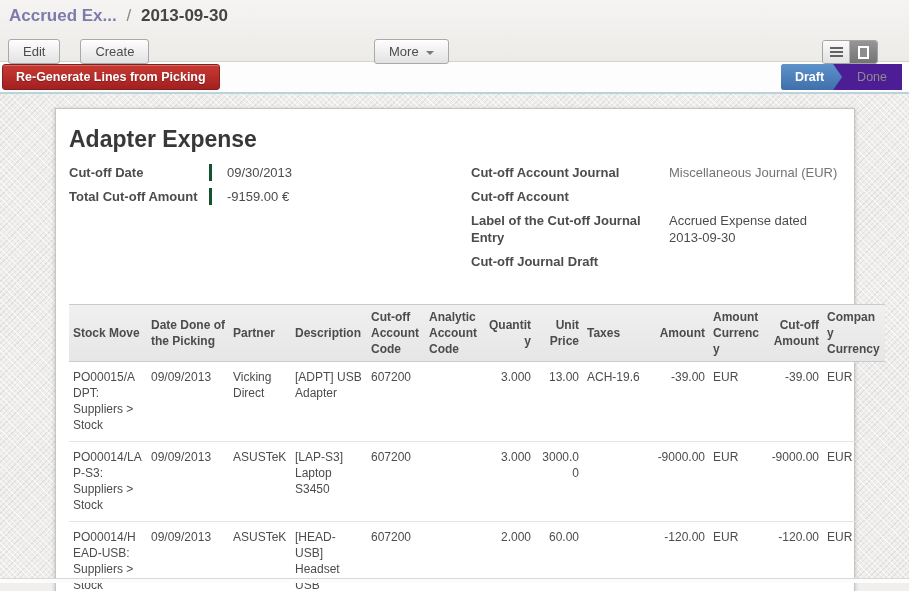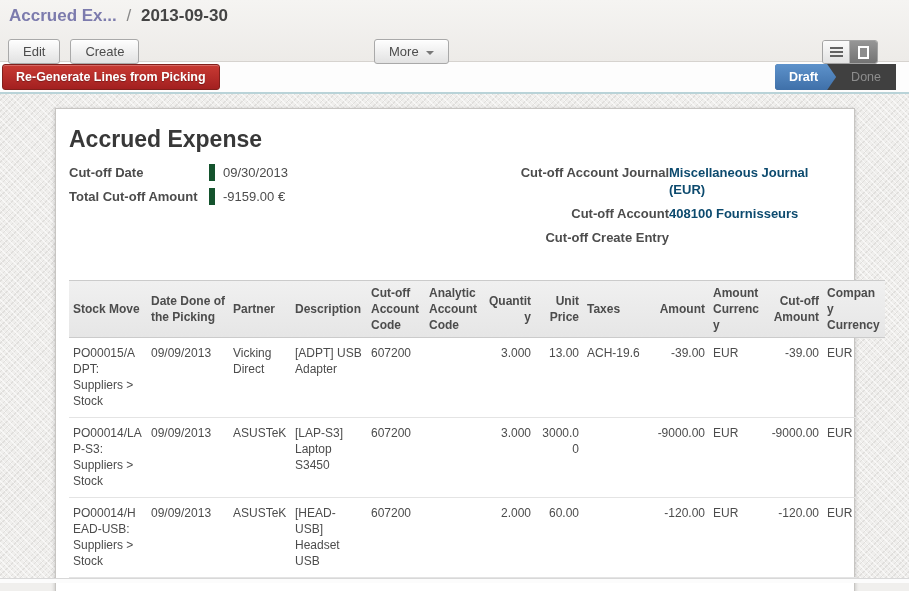--- a/index.html
+++ b/index.html
@@ -6,47 +6,47 @@
   html,body { width:909px; height:591px; overflow:hidden;
     font-family:"Liberation Sans", sans-serif; background:#f0efed; }
 
   
   .topbar { position:relative; height:62px; background:linear-gradient(#f5f4f2,#edebe8);
     border-bottom:1px solid #d6d3cf; }
   .breadcrumb { position:absolute; left:9px; top:6px; font-size:17px; font-weight:bold; }
   .bc-parent { color:#7c7bad; cursor:pointer; }
   .bc-sep { color:#888; font-weight:normal; margin:0 5px; }
   .bc-current { color:#444; }
-  .btn-row { position:absolute; left:8px; top:39px; display:flex; gap:10px; }
+  .btn-row { position:absolute; left:8px; top:39px; display:flex; gap:20px; }
   .gbtn { font-family:"Liberation Sans", sans-serif; font-size:13px; color:#4c4c4c;
     padding:4px 14px; border:1px solid #a9a9a9; border-radius:3px;
     background:linear-gradient(#fefefe,#e2e2e2); cursor:pointer;
     box-shadow:inset 0 1px 0 rgba(255,255,255,.8); }
   .more-wrap { position:absolute; left:374px; top:39px; }
   .caret { display:inline-block; width:0; height:0; border-left:4px solid transparent;
     border-right:4px solid transparent; border-top:4px solid #787878;
     margin-left:7px; vertical-align:middle; }
   .switcher { position:absolute; right:31px; top:40px; display:inline-flex;
     border:1px solid #a3a3a3; border-radius:3px; overflow:hidden; }
   .sw-btn { width:27px; height:22px; display:flex; align-items:center; justify-content:center;
     background:linear-gradient(#fbfbfb,#e2e2e2); cursor:pointer; border-right:1px solid #b5b5b5; }
   .sw-btn:last-child { border-right:none; }
   .sw-btn.active { background:linear-gradient(#969696,#737373); }
   .ic-list { width:13px; height:10px;
     background:repeating-linear-gradient(#636363 0 2px, rgba(0,0,0,0) 2px 4px); }
   .ic-form { width:11px; height:13px; border:2px solid #fff; background:#8d8d8d; }
 
   
   .formbar { height:32px; background:#fdfdfd; border-bottom:2px solid #b9d3d8;
-    display:flex; align-items:center; padding:0 13px 0 2px; }
+    display:flex; align-items:center; padding:0 7px 0 2px; }
   .red-btn { font-family:"Liberation Sans", sans-serif; font-size:12.5px; font-weight:bold;
     color:#fff; text-shadow:0 1px 1px rgba(0,0,0,.3); margin-right:4px; cursor:pointer;
     padding:5px 13px; border:1px solid #81201c; border-radius:3px;
     background:linear-gradient(#c83a33,#a32020); box-shadow:inset 0 1px 0 rgba(255,255,255,.25); }
-  .statusbar { margin-left:auto; display:flex; align-items:center; background:#404040;
+  .statusbar { margin-left:auto; display:flex; align-items:center; background:#4c1d95;
     border-radius:4px 0 0 4px; }
   .status { font-size:12.5px; color:#8d8d8d; padding:6px 15px; cursor:pointer; }
   .status.active { color:#fff; font-weight:bold; background:linear-gradient(#5d92cb,#3f70a9);
     padding:6px 18px 6px 14px; border-radius:3px 0 0 3px;
     clip-path:polygon(0 0, calc(100% - 9px) 0, 100% 50%, calc(100% - 9px) 100%, 0 100%); }
 
   
   .content { position:relative; height:489px; background-color:#efeeec;
     background-image:
       repeating-linear-gradient(45deg, rgba(255,255,255,.6) 0 1px, rgba(0,0,0,0) 1px 4px),
@@ -55,25 +55,25 @@
     background:#fff; border:1px solid #c7c5c2; box-shadow:0 1px 4px rgba(0,0,0,.22);
     padding-top:17px; }
   .sheet-title { margin-left:13px; font-size:23px; font-weight:bold; color:#383838; }
 
   .fields { display:flex; margin-top:11px; }
   .fgroup-left  { margin-left:13px; width:380px; }
   .fgroup-right { margin-left:22px; width:375px; }
   .frow { display:flex; margin-bottom:7px; font-size:13px; color:#4c4c4c; min-height:17px; }
   .flabel { font-weight:bold; line-height:17px; }
   .fgroup-left  .flabel { width:140px; }
-  .fgroup-right .flabel { width:198px;text-align:right; }
+  .fgroup-right .flabel { width:198px; }
   .fvalue { line-height:17px; }
-  .fgroup-left .fvalue { border-left:6px solid #14532d; padding-left:8px; width:230px; }
+  .fgroup-left .fvalue { border-left:3px solid #14532d; padding-left:15px; width:230px; }
   .fgroup-right .fvalue { width:172px; }
-  .fvalue.link { color:#0c4a6e; cursor:pointer;font-weight:bold; }
+  .fvalue.link { color:#737373; cursor:pointer; }
 
   
   .table-zone { margin-left:13px; margin-top:27px; font-size:12px; color:#4c4c4c; }
   .thead { display:flex; width:816px; min-height:48px; align-items:center;
     background:linear-gradient(#f0f0f0,#e6e6e6); border-top:1px solid #cbcbcb;
     border-bottom:1px solid #cbcbcb; font-weight:bold; }
   .tbody { width:787px; overflow:hidden; }
   .trow { display:flex; width:816px; border-bottom:1px solid #e4e4e4; cursor:pointer; }
   .cell { padding:4px; line-height:16px; word-wrap:break-word; }
   .trow .cell { padding-top:7px; padding-bottom:8px; }
@@ -116,44 +116,47 @@
       <button class="red-btn">Re-Generate Lines from Picking</button>
     </span>
   <div class="statusbar">
       <span class="status active">Draft</span>
       <span class="status">Done</span>
     </div>
 </div>
 
 <div class="content">
   <div class="sheet">
-    <div class="sheet-title">Accrued Expense</div>
+    <div class="sheet-title">Adapter Expense</div>
 
     <div class="fields">
       <div class="fgroup-left">
           <div class="frow">
             <span class="flabel">Cut-off Date</span>
             <span class="fvalue">09/30/2013</span>
           </div>
           <div class="frow">
             <span class="flabel">Total Cut-off Amount</span>
             <span class="fvalue">-9159.00 €</span>
           </div>
         </div>
       <div class="fgroup-right">
           <div class="frow">
             <span class="flabel">Cut-off Account Journal</span>
             <span class="fvalue link">Miscellaneous Journal (EUR)</span>
           </div>
           <div class="frow">
             <span class="flabel">Cut-off Account</span>
-            <span class="fvalue link">408100 Fournisseurs</span>
-          </div>
-          <div class="frow">
-            <span class="flabel">Cut-off Create Entry</span>
+          </div>
+          <div class="frow">
+            <span class="flabel">Label of the Cut-off Journal Entry</span>
+            <span class="fvalue">Accrued Expense dated 2013-09-30</span>
+          </div>
+          <div class="frow">
+            <span class="flabel">Cut-off Journal Draft</span>
             <span class="fvalue"></span>
           </div>
         </div>
     </div>
 
     <div class="table-zone">
       <div class="thead">
           <div class="cell c0">Stock Move</div>
           <div class="cell c1">Date Done of the Picking</div>
           <div class="cell c2">Partner</div>

